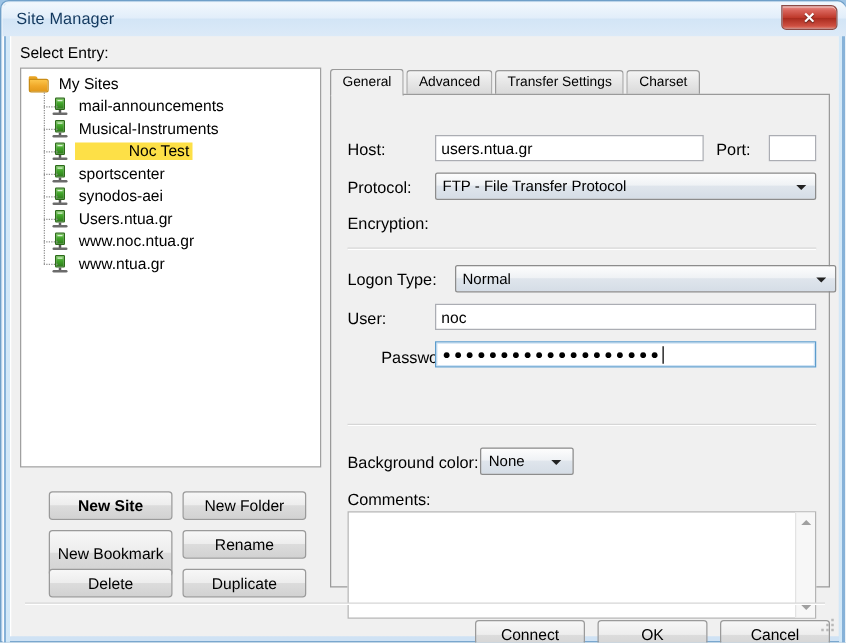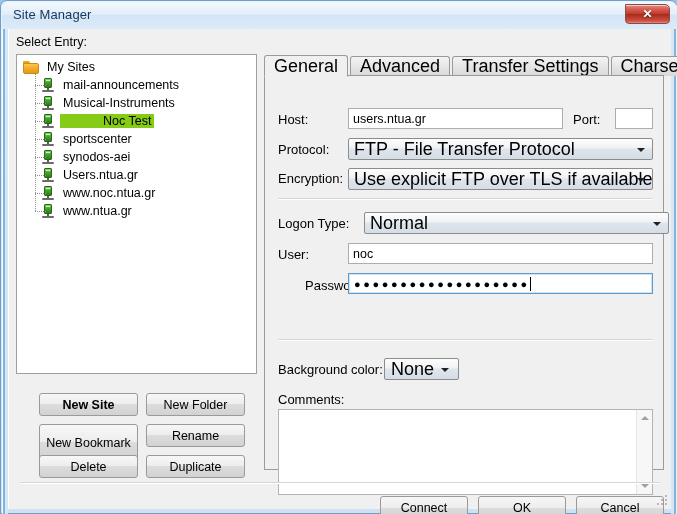--- a/index.html
+++ b/index.html
@@ -211,21 +211,21 @@
   }
   .server-icon .base {
     position:absolute;
     left:0px; top:12px;
     width:12px; height:2px;
     background:#6b6b6b;
     border-radius:1px;
   }
   .node-label { padding: 0 3px; }
   .node-label.selected {
-    background: #84cc16;
+    background: #fde047;
     padding-left: 43px;
   }
 
   
   .btn {
     position: absolute;
     box-sizing: border-box;
     background: linear-gradient(180deg,#f7f7f7 0%, #ededed 48%, #dcdcdc 50%, #d2d2d2 100%);
     border: 1px solid #9a9a9a;
     border-radius: 3px;
@@ -258,21 +258,21 @@
     left: 0; top: 0;
     height: 22px;
     width: 100%;
     display: flex;
     align-items: flex-end;
   }
   .tab {
     height: 20px;
     line-height: 19px;
     padding: 0 9px;
-    font-size: 18px;
+    font-size: 11px;
     border: 1px solid #9a9a9a;
     border-bottom: none;
     border-radius: 3px 3px 0 0;
     background: linear-gradient(180deg,#f4f4f4 0%, #e6e6e6 50%, #d8d8d8 100%);
     color: #000;
     margin-right: 2px;
     position: relative;
     cursor: default;
     box-sizing: border-box;
     white-space: nowrap;
@@ -320,21 +320,21 @@
     border: 1px solid #5c9ccc;
     box-shadow: inset 0 0 0 1px #cfe3f5;
   }
   .combo {
     position: absolute;
     box-sizing: border-box;
     height: 22px;
     border: 1px solid #8c8c8c;
     border-radius: 2px;
     background: linear-gradient(180deg,#fdfdfd 0%, #eff2f5 45%, #dfe5ec 50%, #d5dde6 100%);
-    font-size: 18px;
+    font-size: 12px;
     color: #000;
     cursor: default;
   }
   .combo .combo-text {
     position: absolute;
     left: 5px;
     top: 2px;
     line-height: 17px;
     white-space: nowrap;
   }
@@ -595,24 +595,20 @@
           <div class="form-label" id="port-label">Port:</div>
           <input class="txt" id="port-input" type="text" value="" style="">
 
           <div class="form-label" id="protocol-label">Protocol:</div>
           <div class="combo" id="protocol-combo">
             <span class="combo-text">FTP - File Transfer Protocol</span>
             <span class="arrow"></span>
           </div>
 
           <div class="form-label" id="encryption-label">Encryption:</div>
-          <div class="combo" id="encryption-combo">
-            <span class="combo-text">Use explicit FTP over TLS if available</span>
-            <span class="arrow"></span>
-          </div>
 
           <div id="divider-1"></div>
 
           <div class="form-label" id="logon-label">Logon Type:</div>
           <div class="combo" id="logon-combo">
             <span class="combo-text">Normal</span>
             <span class="arrow"></span>
           </div>
 
           <div class="form-label" id="user-label">User:</div>

